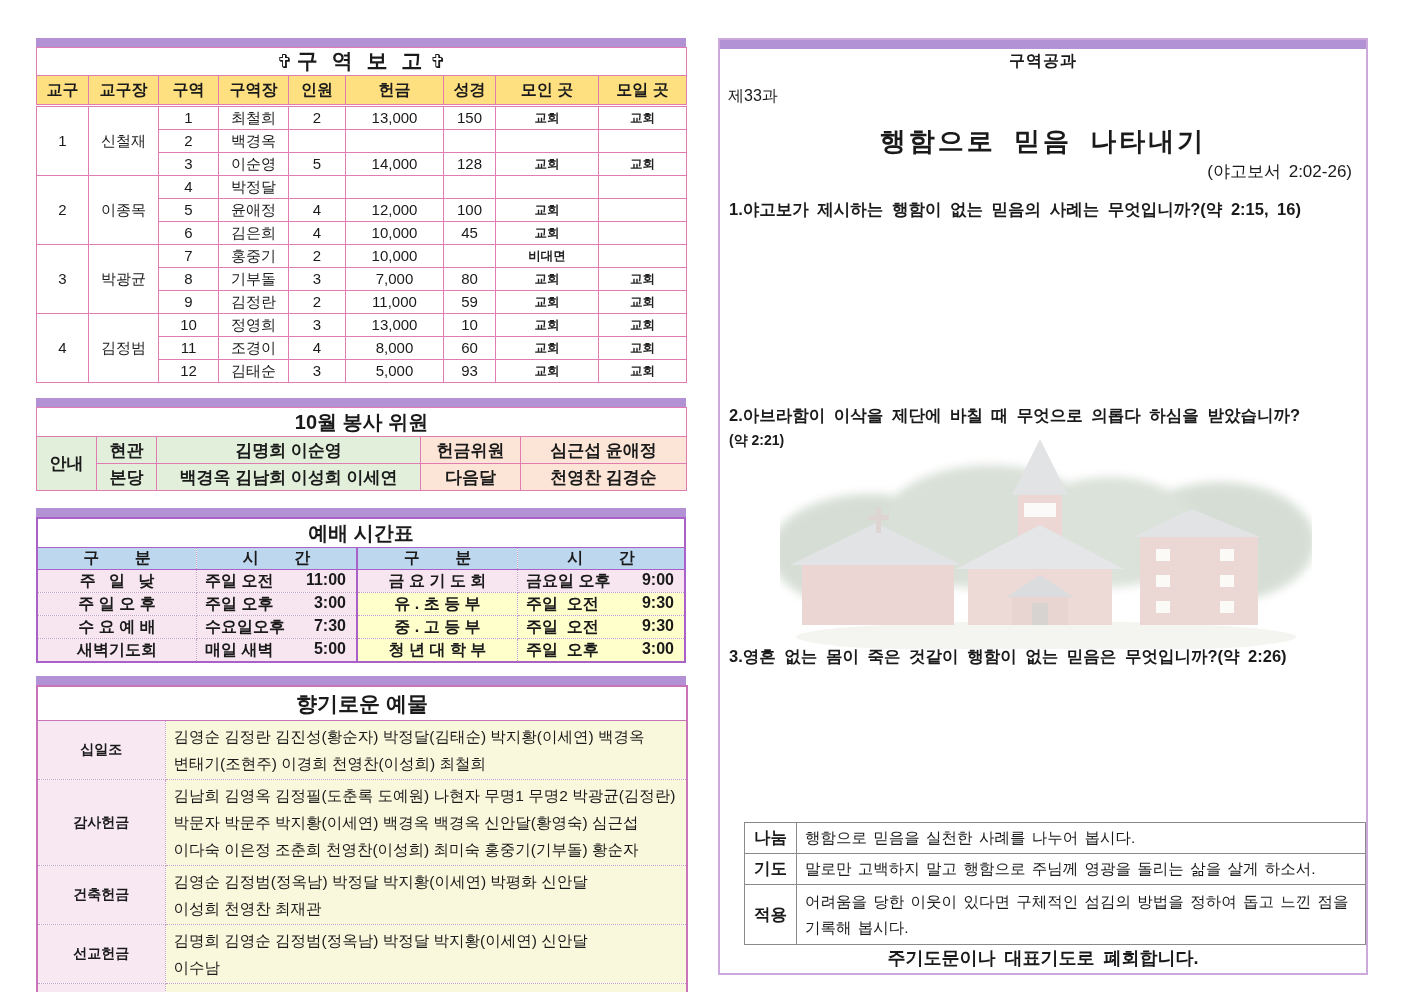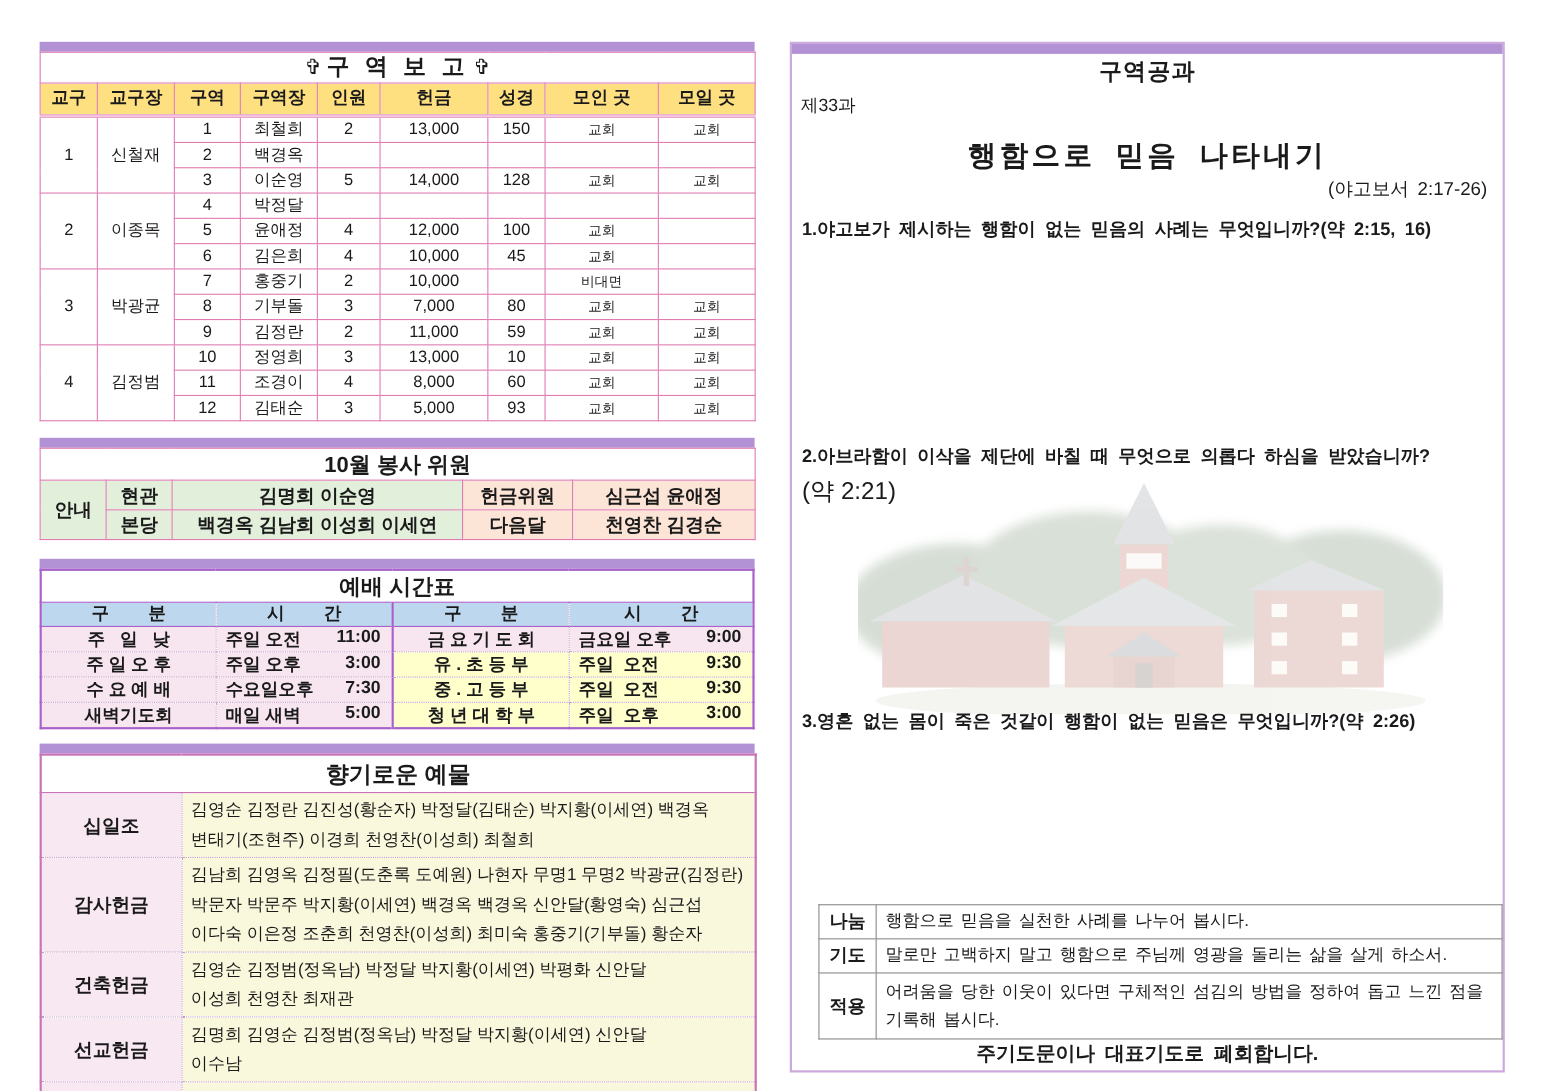--- a/index.html
+++ b/index.html
@@ -13,21 +13,21 @@
   
   .left-col{position:absolute;left:36px;top:38px;width:650px;}
   table{border-collapse:collapse;table-layout:fixed;width:650px;padding-left:23px;}
   td{overflow:hidden;}
 
   
   .t1 td{border:1px solid #E07CB2;text-align:center;font-size:15px;height:22px;line-height:20px;padding:0 2px;}
   .t1 .t1-title{border:1px solid #E07CB2;height:27px;font-size:21px;font-weight:bold;letter-spacing:4px;background:#fff;}
   .t1 .t1-title .cross{letter-spacing:0;font-size:19px;padding:0 4px;}
   .t1 .hdr td{background:#FFE081;font-weight:bold;font-size:16px;height:28px;border-bottom:3px double #E07CB2;}
-  .t1 .c-small{font-size:12.5px;color:#222;}
+  .t1 .c-small{font-size:12.5px;color:#222;font-weight:bold;}
 
   
   .t2 td{border:1px solid #E07CB2;text-align:center;font-weight:bold;font-size:17px;height:26px;padding:0 2px;}
   .t2 .t2-title{background:#fff;height:28px;font-size:20px;}
   .t2 .green{background:#E2EFDA;}
   .t2 .peach{background:#FCE4D6;}
 
   
   .t3{border:2px solid #A961C9;}
   .t3 td{border:1px dotted #C49BC4;text-align:center;font-size:16px;font-weight:bold;height:22px;padding:0;}
@@ -36,35 +36,35 @@
   .t3 .pink{background:#F7E6EF;}
   .t3 .yellow{background:#FFFFCC;}
   .t3 .midline{border-left:2px solid #A961C9;}
   .t3 .name{white-space:pre;}
   .t3 .time-wrap{display:flex;justify-content:space-between;padding:0 10px 0 8px;white-space:pre;}
 
   
   .t4{border:2px solid #C973B8;}
   .t4 td{border:1px dotted #C49BC4;font-size:15.5px;vertical-align:middle;}
   .t4 .t4-title{background:#fff;text-align:center;height:31px;font-size:21px;font-weight:bold;border:1px solid #C973B8;}
-  .t4 .lbl{background:#F8E8F2;text-align:center;font-weight:bold;font-size:17px;}
+  .t4 .lbl{background:#F8E8F2;text-align:center;font-weight:bold;font-size:14px;}
   .t4 .cnt{background:#FAF8DC;padding:2px 8px;line-height:27px;}
 
   .gap15{height:15px;} .gap17{height:17px;} .gap13{height:13px;}
 
   
   .right-panel{position:absolute;left:718px;top:38px;width:650px;height:937px;
     border:2px solid #CBA9DC;box-sizing:border-box;background:#fff;}
   .rp{position:absolute;}
-  .r-title{top:11px;left:0;width:100%;text-align:center;font-size:21px;font-weight:bold;letter-spacing:1px;}
+  .r-title{top:11px;left:0;width:100%;text-align:center;font-size:16px;font-weight:bold;letter-spacing:1px;}
   .r-lesson-no{top:46px;left:8px;font-size:16px;font-weight:normal;}
   .r-main-title{top:84px;left:0;width:100%;text-align:center;font-size:26px;font-weight:bold;letter-spacing:3px;word-spacing:8px;}
   .r-scripture{top:120px;right:14px;font-size:17px;word-spacing:3px;}
   .r-q{left:9px;right:8px;font-size:16.5px;font-weight:bold;word-spacing:4px;line-height:24px;}
-  .q1{top:157px;} .q2{top:363px;} .q2ref{top:392px;left:9px;font-size:22px;font-weight:normal;} .q3{top:604px;}
+  .q1{top:157px;} .q2{top:363px;} .q2ref{top:392px;left:9px;font-size:14px;font-weight:bold;} .q3{top:604px;}
   .church{top:397px;left:60px;width:532px;height:212px;}
   .disc-wrap{top:782px;left:24px;width:621px;}
   .disc{width:621px;border-collapse:collapse;table-layout:fixed;}
   .disc td{border:1px solid #8a8a8a;font-size:15.5px;}
   .disc .dlbl{text-align:center;font-weight:bold;font-size:16.5px;}
   .disc .dtxt{padding:2px 8px;line-height:26px;word-spacing:2px;}
   .r-closing{top:906px;left:0;width:100%;text-align:center;font-size:18px;font-weight:bold;word-spacing:4px;}
 </style>
 </head>
 <body>
@@ -368,21 +368,21 @@
     </tbody>
       </table>
   </div>
 
   <div class="right-panel">
     <div class="bar"></div>
 
     <div class="rp r-title">구역공과</div>
     <div class="rp r-lesson-no">제33과</div>
     <div class="rp r-main-title">행함으로 믿음 나타내기</div>
-    <div class="rp r-scripture">(야고보서 2:17-26)</div>
+    <div class="rp r-scripture">(야고보서 2:02-26)</div>
 
     <div class="rp r-q q1">1.야고보가 제시하는 행함이 없는 믿음의 사례는 무엇입니까?(약 2:15, 16)</div>
     <div class="rp r-q q2">2.아브라함이 이삭을 제단에 바칠 때 무엇으로 의롭다 하심을 받았습니까?</div>
     <div class="rp q2ref">(약 2:21)</div>
 
     <svg class="rp church" viewBox="0 0 532 212" xmlns="http://www.w3.org/2000/svg">
       <defs>
           <filter id="soft" x="-20%" y="-20%" width="140%" height="140%">
             <feGaussianBlur stdDeviation="5"></feGaussianBlur>
           </filter>

